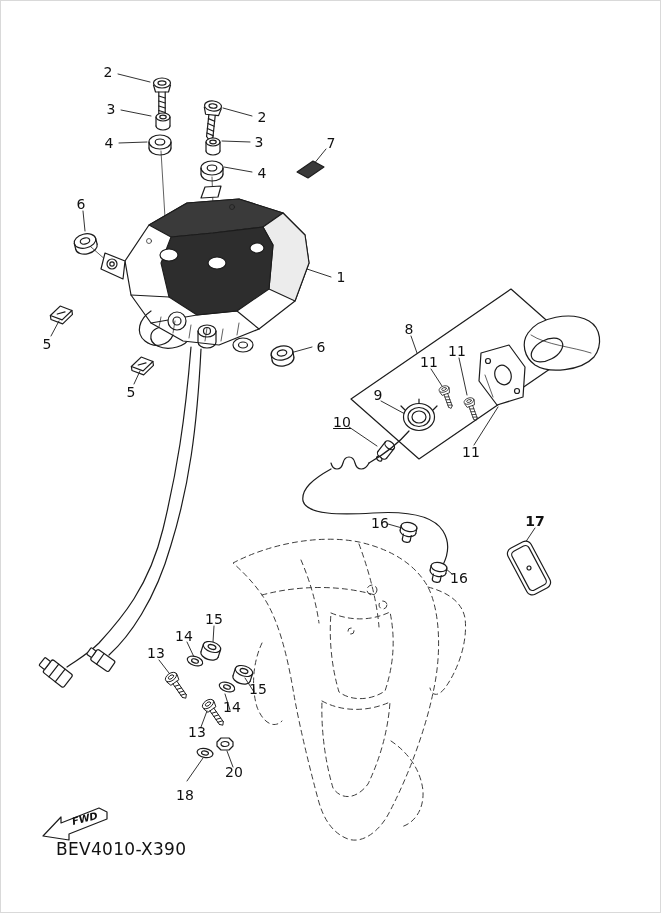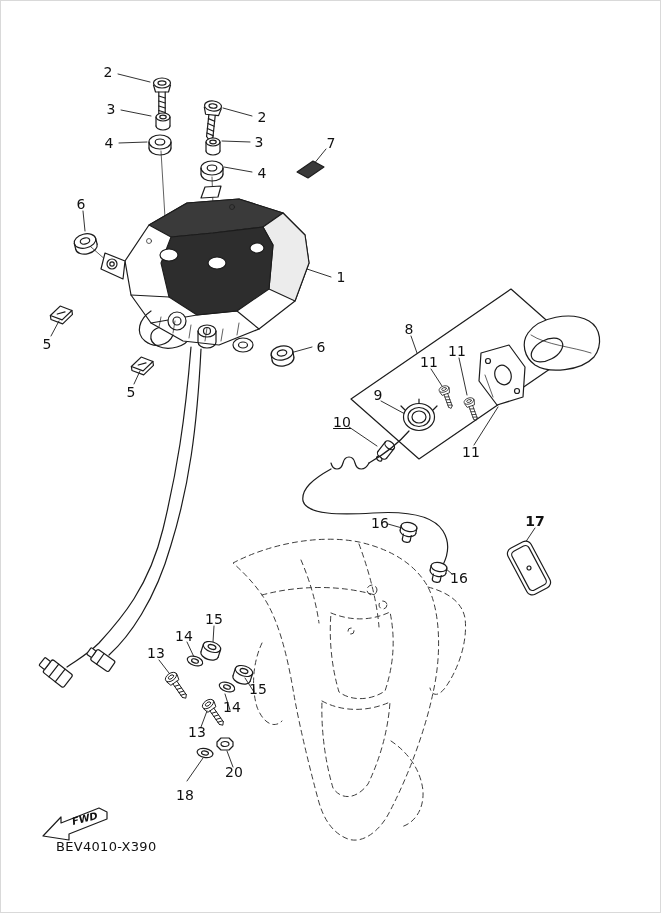--- a/index.html
+++ b/index.html
@@ -24,21 +24,21 @@
   svg path,svg ellipse,svg circle,svg rect,svg polygon{stroke-linecap:round;stroke-linejoin:round;}
   .callout-layer{position:absolute;left:0;top:0;width:100%;height:100%;pointer-events:none;}
   .callout{
     position:absolute;
     transform:translate(-50%,-50%);
     font-size:14px;color:#111;line-height:1;
     font-family:"DejaVu Sans","Liberation Sans",sans-serif;
   }
   .diagram-code{
     position:absolute;left:55px;top:838px;
-    font-size:13px;color:#111;letter-spacing:.3px;
+    font-size:17px;color:#111;letter-spacing:.3px;
   }
 </style>
 </head>
 <body>
 
 <div class="page">
 
   <svg class="art" width="661" height="913" viewBox="0 0 661 913">
 
     <defs>

